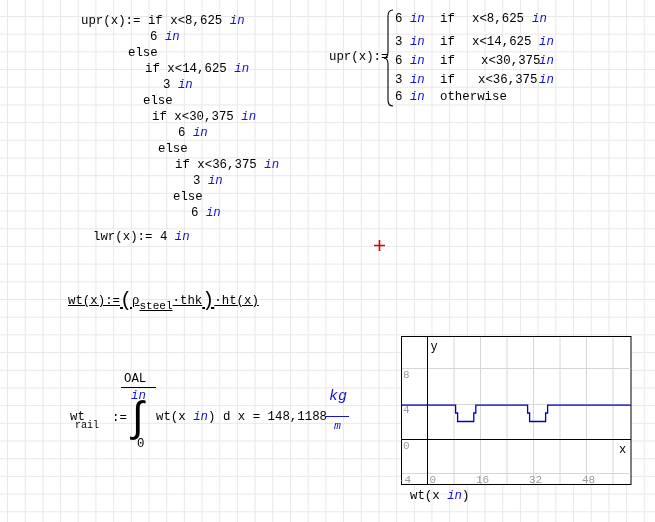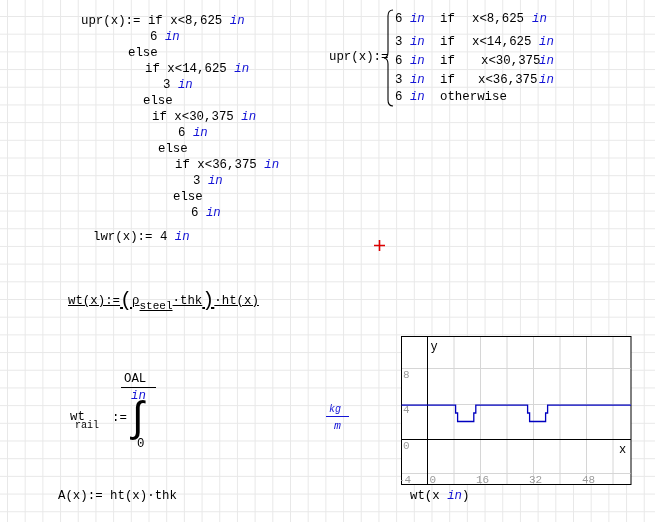--- a/index.html
+++ b/index.html
@@ -70,21 +70,22 @@
 
   <div style="position:absolute;left:58px;top:370px;width:310px;height:85px">
     <span class="eq" style="left:12px;top:41px">wt</span>
     <span class="eq" style="left:17px;top:49px;font-size:10px">rail</span>
     <span class="eq" style="left:54px;top:42px">:=</span>
     <span class="eq" style="left:66px;top:3px">OAL</span>
     <span class="bar" style="left:63px;top:17px;width:35px"></span>
     <span class="eq unit" style="left:73px;top:20px">in</span>
     <span class="intsign" style="left:74px;top:26px">∫</span>
     <span class="eq" style="left:79px;top:68px">0</span>
-    <span class="eq unit" style="left:271px;top:33px;font-size:10px">kg</span>
+    <span class="eq" style="left:98px;top:41px"><span>wt(x </span><span class="unit">in</span><span>) d x = 148,1188</span></span>
+    <span class="eq unit" style="left:271px;top:20px;font-size:15px">kg</span>
     <span class="bar blue" style="left:268px;top:46px;width:23px"></span>
     <span class="eq unit" style="left:276px;top:49px;font-size:11.5px">m</span>
   </div>
 
   <svg style="position:absolute;left:401px;top:336px" width="231" height="150" viewBox="401 336 231 150">
     <rect x="401.5" y="336.5" width="229.5" height="148" fill="#ffffff" stroke="#000" stroke-width="1"></rect>
     <g stroke="#d6d6d6" stroke-width="1">
       <line x1="454" y1="337" x2="454" y2="484"></line>
       <line x1="480.5" y1="337" x2="480.5" y2="484"></line>
       <line x1="507" y1="337" x2="507" y2="484"></line>
@@ -110,15 +111,14 @@
       <text x="582" y="483">48</text>
     </g>
     <g font-size="12" fill="#000">
       <text x="430.5" y="350">y</text>
       <text x="619" y="452.5">x</text>
     </g>
   </svg>
 
   <div class="eq" style="left:410px;top:490px"><span>wt(x </span><span class="unit">in</span><span>)</span></div>
 
-  <div class="eq" style="left:58px;top:490px">A(x):= ht(x)·thk</div>
 
 </div>
 
 </body></html>

